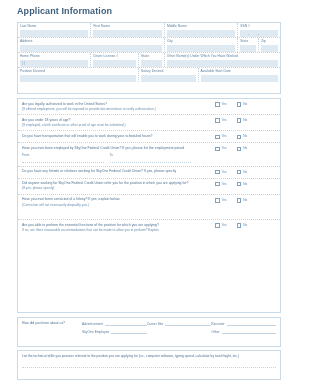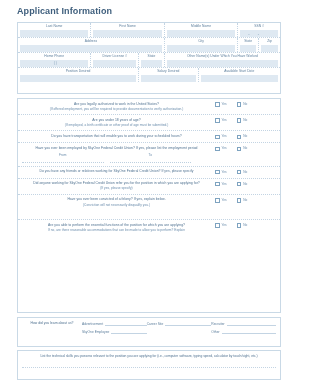--- a/index.html
+++ b/index.html
@@ -3,21 +3,21 @@
 <meta charset="utf-8">
 <style>
   html,body{margin:0;padding:0;}
   body{
     width:298px;height:386px;
     background:#ffffff;
     font-family:"Liberation Sans", sans-serif;
     color:#4a6a86;
     overflow:hidden;
   }
-  .page{position:relative;width:298px;height:386px;box-sizing:border-box;padding:0;text-align:center;}
+  .page{position:relative;width:298px;height:386px;box-sizing:border-box;padding:0;}
 
   .title{
     position:absolute;left:17px;top:6px;
     font-size:9px;font-weight:bold;color:#3f5f7d;
     letter-spacing:.1px;
   }
 
   
   .block{
     position:absolute;left:17px;width:264px;

